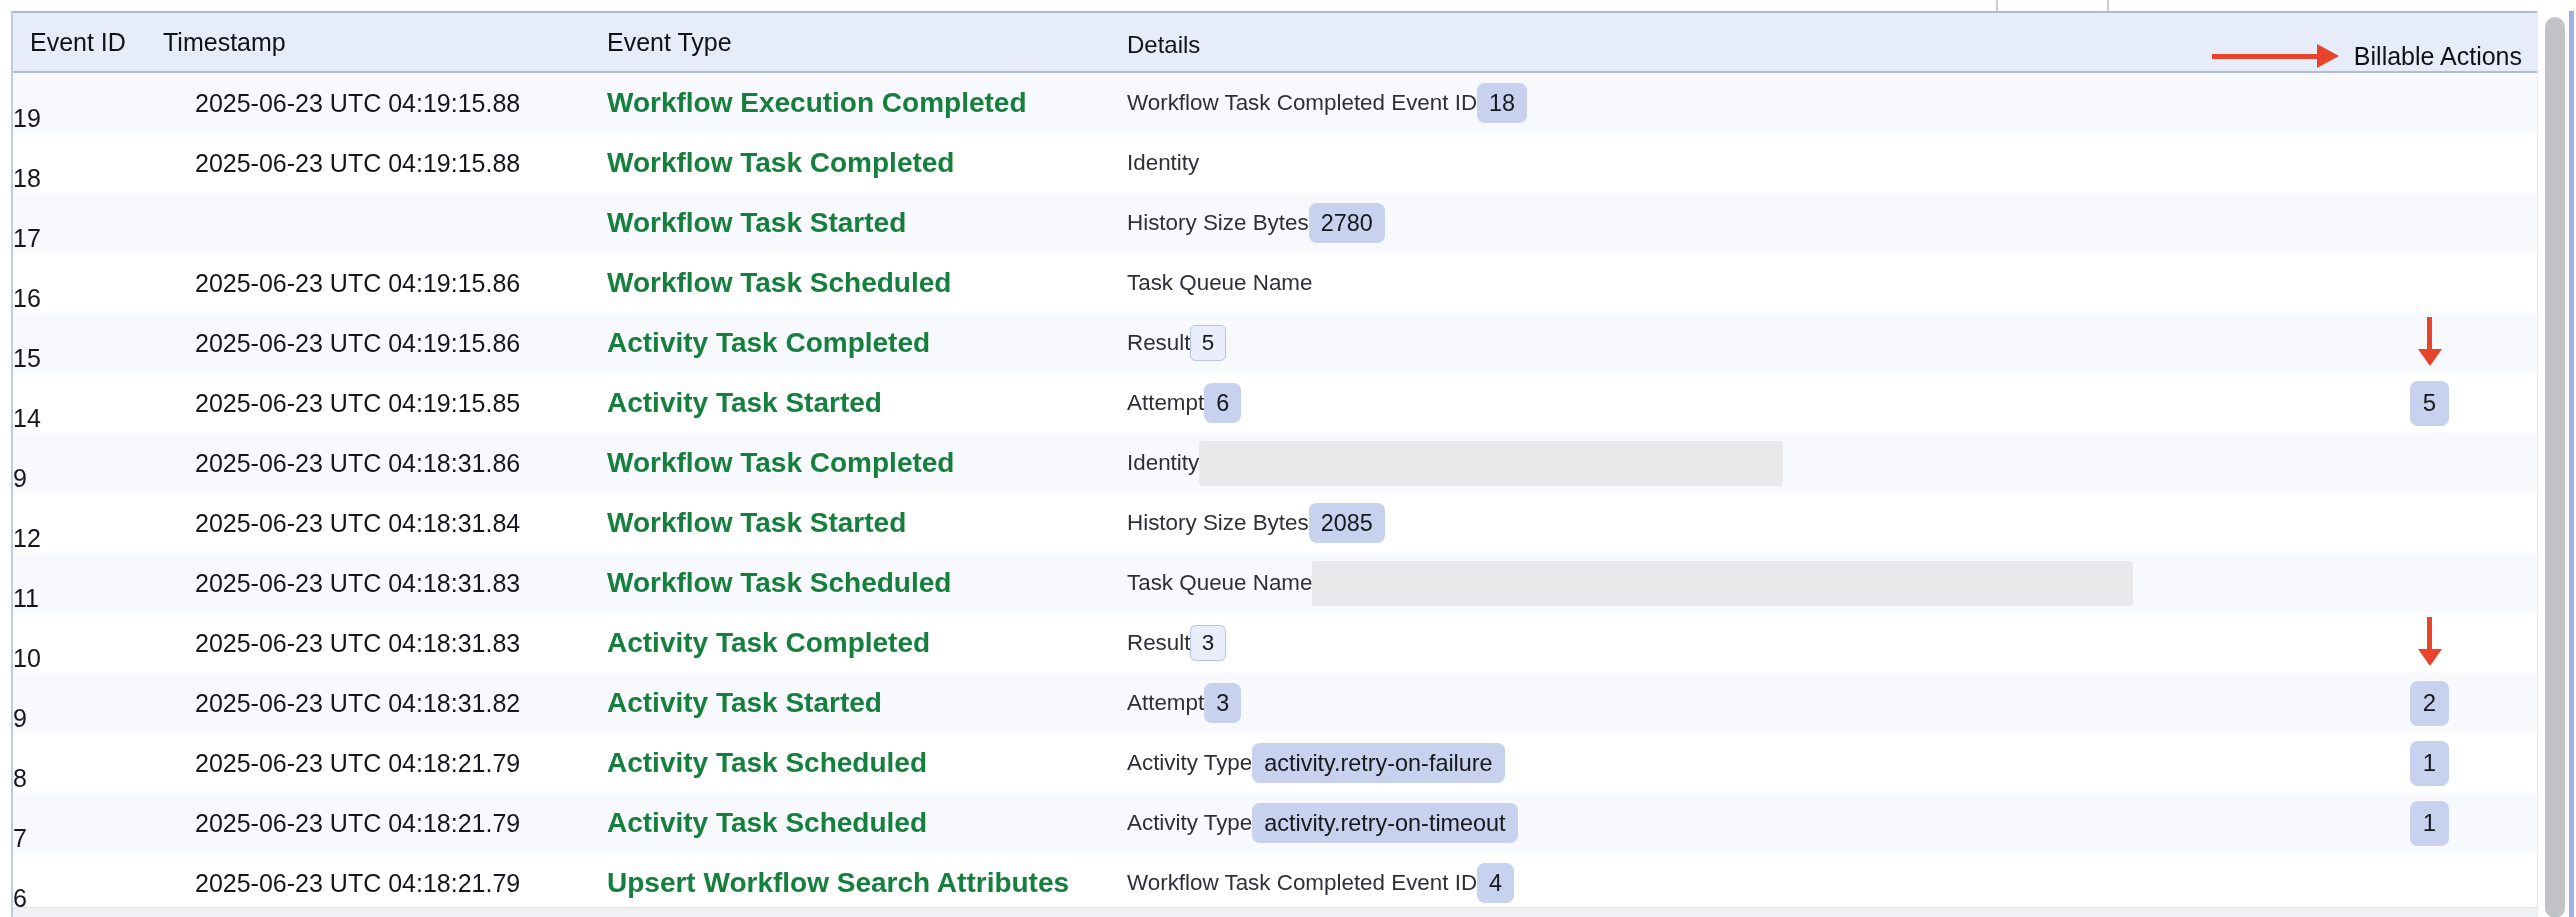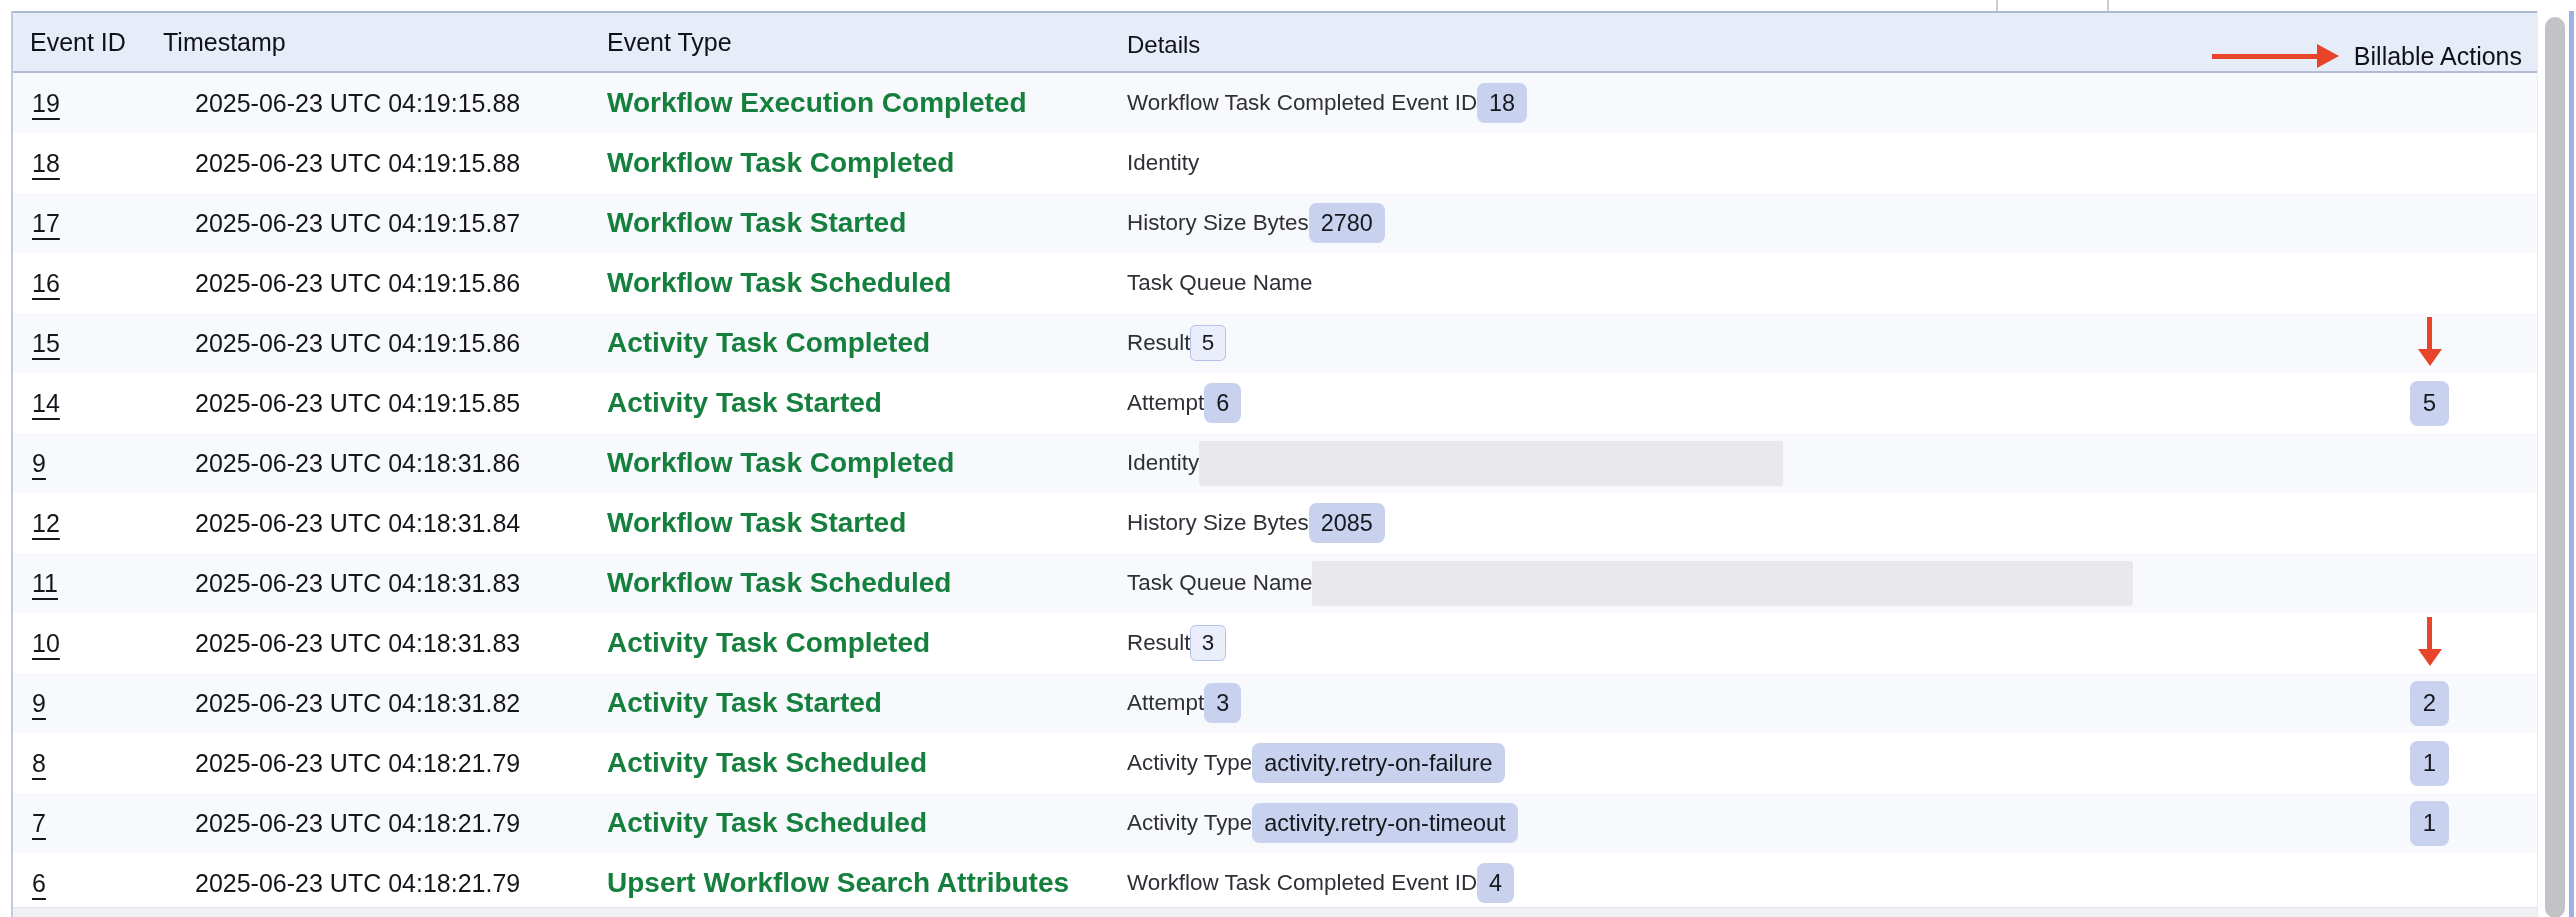--- a/index.html
+++ b/index.html
@@ -41,21 +41,21 @@
   .arr-down{display:flex;flex-direction:column;align-items:center;}
   .arr-down .shaft{width:4.7px;height:32px;background:var(--c-accent-red,#e8432b);}
   .arr-down .head{width:0;height:0;border-top:17px solid var(--c-accent-red,#e8432b);
     border-left:12px solid transparent;border-right:12px solid transparent;}
 
   
   #rows{position:absolute;left:13px;top:73px;width:2524px;}
   .row{position:relative;height:60px;background:#ffffff;}
   .row.alt{background:var(--c-stripe-bg,#f8f9fc);}
   .cell{position:absolute;top:0;bottom:0;display:flex;align-items:center;white-space:nowrap;}
-  .cell.id{left:19px;}
+  .cell.id{left:0;align-items:flex-end;}
   .cell.id a, a.idlink{
     color:#15161b;font-size:25px;text-decoration:underline;
     text-decoration-thickness:1.9px;text-underline-offset:5.6px;cursor:pointer;
   }
   .cell.ts{left:150px;font-size:25px;color:#15161b;margin-left:32px;}
   .cell.type{left:594px;font-size:28px;font-weight:700;color:#15803d;}
   .cell.details{left:1114px;}
   .dlabel{font-size:22.4px;color:#2f3037;}
   .chip{
     display:inline-flex;align-items:center;justify-content:center;
@@ -133,21 +133,20 @@
     <div class="cell type">Workflow Task Completed</div>
     <div class="cell details">
       <span class="dlabel">Identity</span>
     </div>
     <div class="cell billable"></div>
   </div>
       <div class="row alt">
     <div class="cell id">
           <a class="idlink">17</a>
         </div>
-    <div class="cell ts">2025-06-23 UTC 04:19:15.87</div>
     <div class="cell type">Workflow Task Started</div>
     <div class="cell details">
       <span class="dlabel">History Size Bytes</span>
     <span class="chip">2780</span>
         </div>
     <div class="cell billable"></div>
   </div>
       <div class="row">
     <div class="cell id">
           <a class="idlink">16</a>

